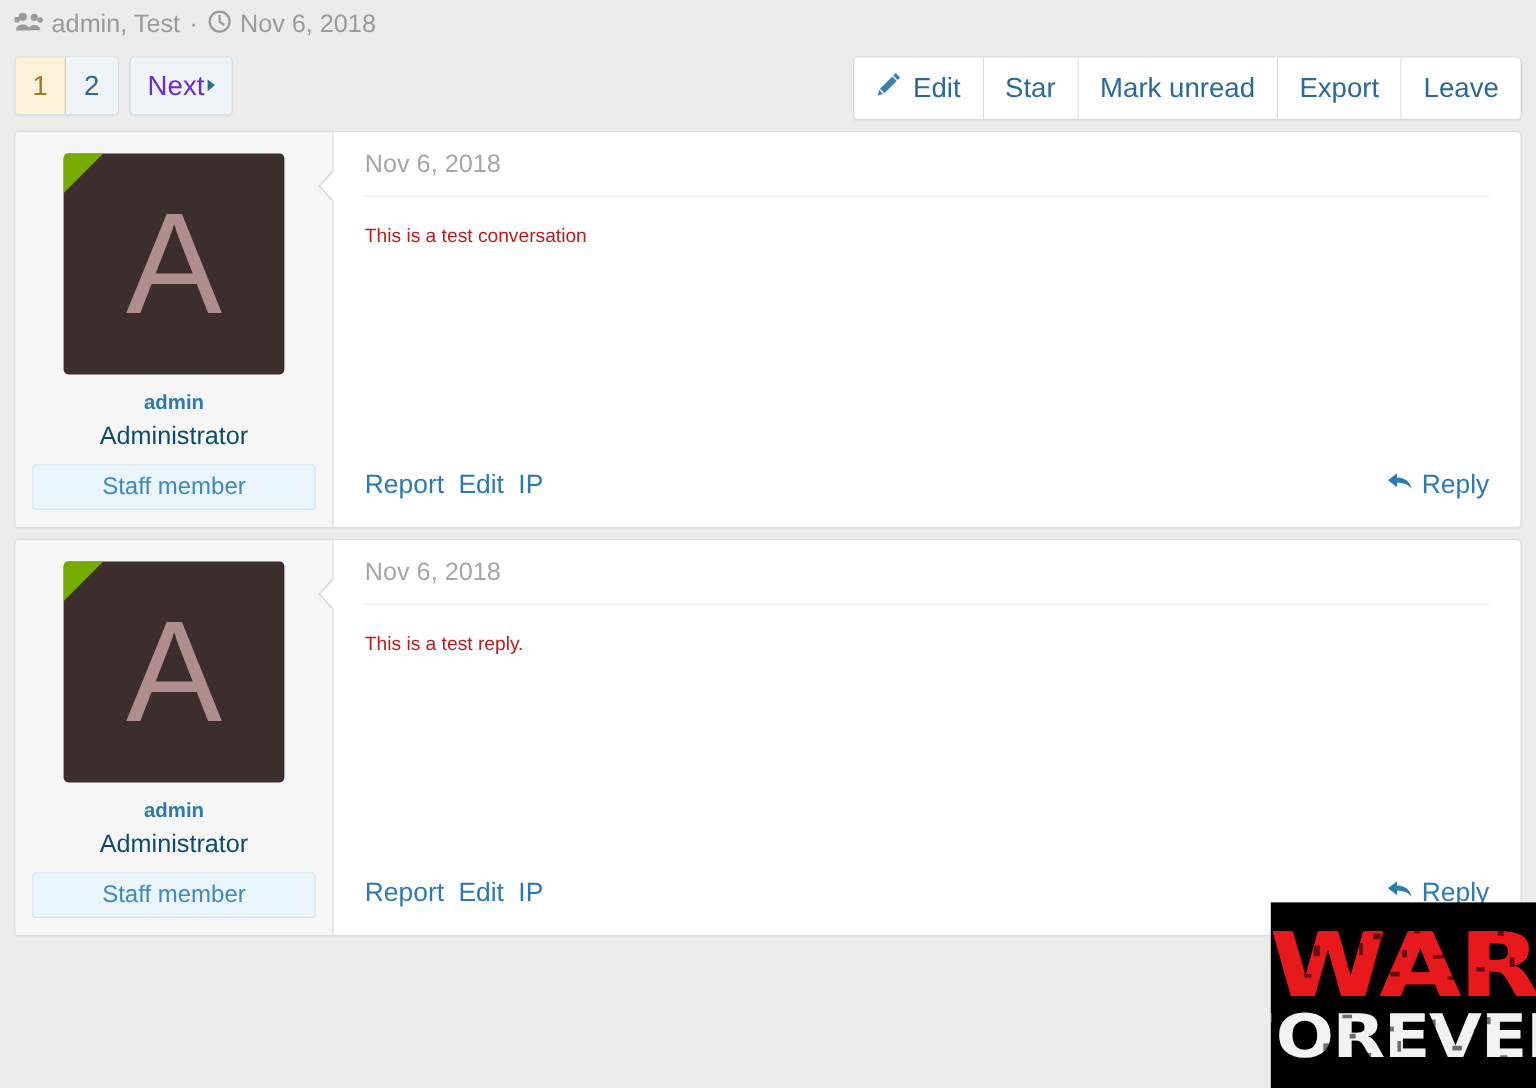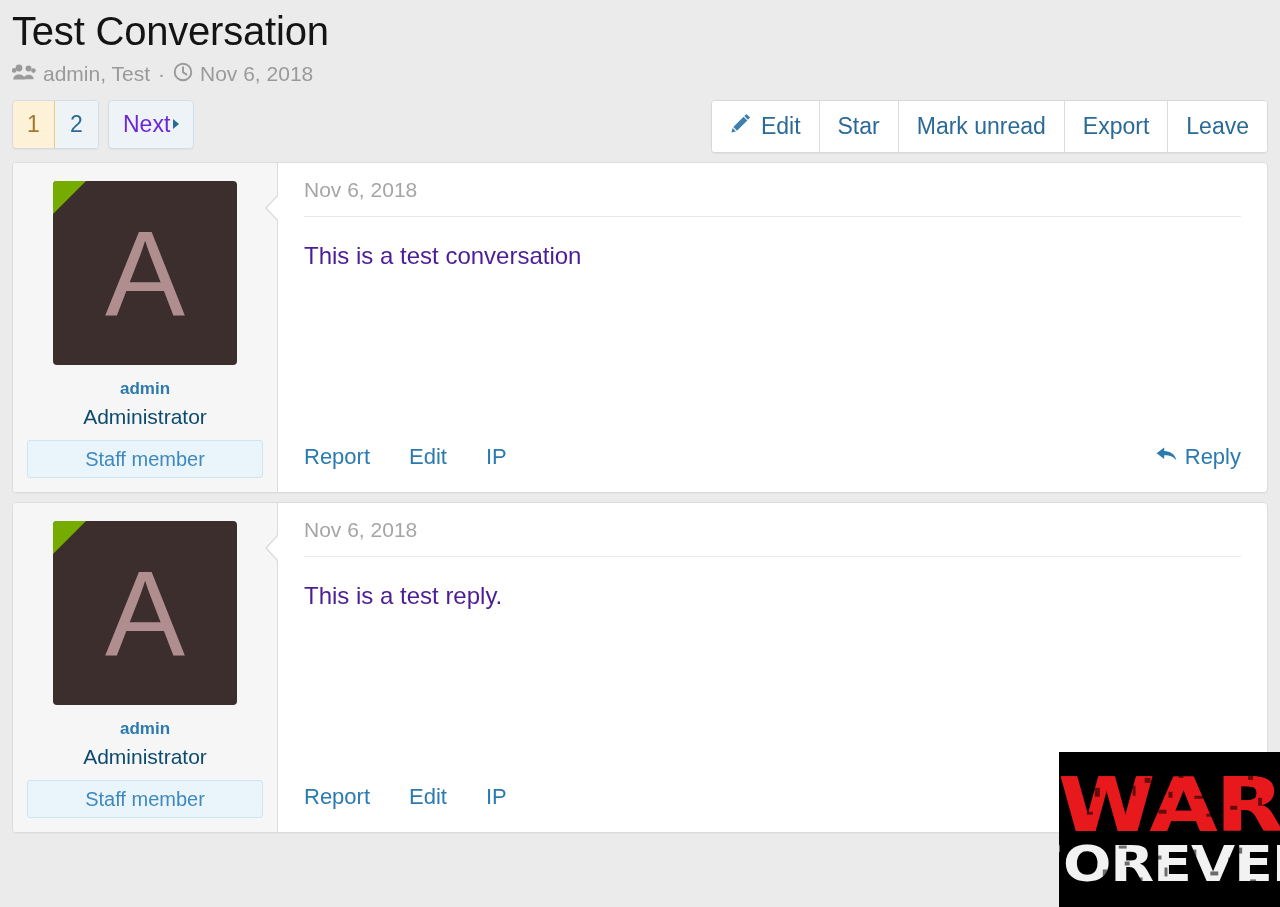--- a/index.html
+++ b/index.html
@@ -224,33 +224,33 @@
     z-index: 2;
   }
   .msg-date {
     font-size: 21px;
     color: #a5a5a5;
     padding-bottom: 13px;
     border-bottom: 1px solid #eaeaea;
     line-height: 1.25;
   }
   .msg-content {
-    font-size: 24px;
-    color: #4c1d95;
+    font-size: 16px;
+    color: #b91c1c;
     padding-top: 22px;
     flex: 1 1 auto;
     line-height: 1.45;
   }
   .msg-footer {
     display: flex;
     align-items: center;
     justify-content: space-between;
     padding: 10px 0 22px 0;
   }
-  .msg-actions-left { display: flex; gap: 39px; }
+  .msg-actions-left { display: flex; gap: 12px; }
   .msg-action {
     font-size: 22px;
     color: #2b7ab0;
     cursor: pointer;
     line-height: 1.2;
   }
   .msg-reply {
     font-size: 22px;
     color: #2b7ab0;
     cursor: pointer;
@@ -303,21 +303,20 @@
     pointer-events: none;
     opacity: 0.55;
   }
 </style>
 </head>
 <body>
 
 <div class="page">
 
   <div class="page-header">
-    <h1 class="page-title">Test Conversation</h1>
     <div class="page-meta">
       <span class="icon-svg">
         <svg width="24" height="18" viewBox="0 0 24 18">
           <circle cx="7" cy="5" r="3.4" fill="#9a9a9a"></circle>
           <circle cx="16.5" cy="5.4" r="3" fill="#9a9a9a"></circle>
           <circle cx="2.2" cy="7.4" r="2.4" fill="#9a9a9a"></circle>
           <circle cx="21.4" cy="7.6" r="2.3" fill="#9a9a9a"></circle>
           <path d="M1.2 16.5c0-3 2.4-5 5.8-5s5.8 2 5.8 5z" fill="#9a9a9a"></path>
           <path d="M11.6 16.2c0-2.6 2.1-4.4 5-4.4s5 1.8 5 4.4z" fill="#9a9a9a"></path>
         </svg>

